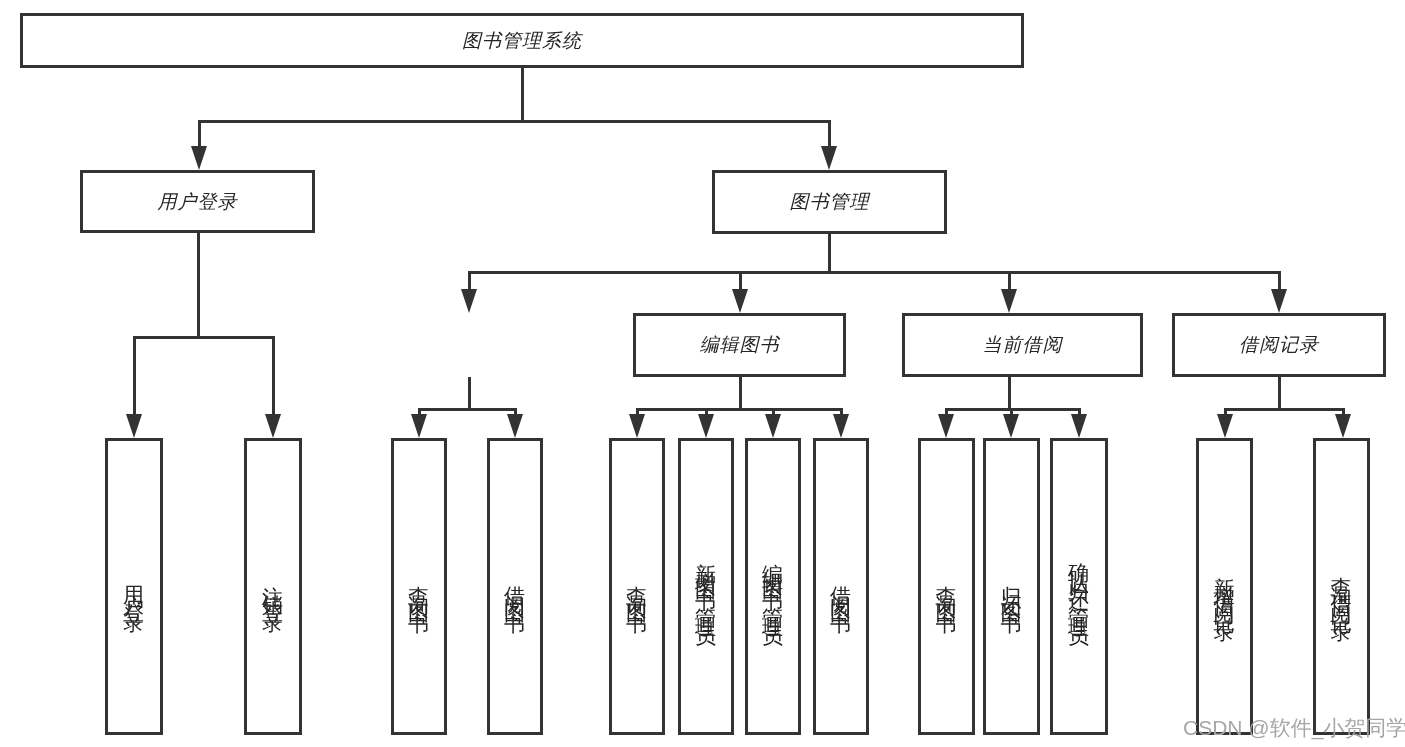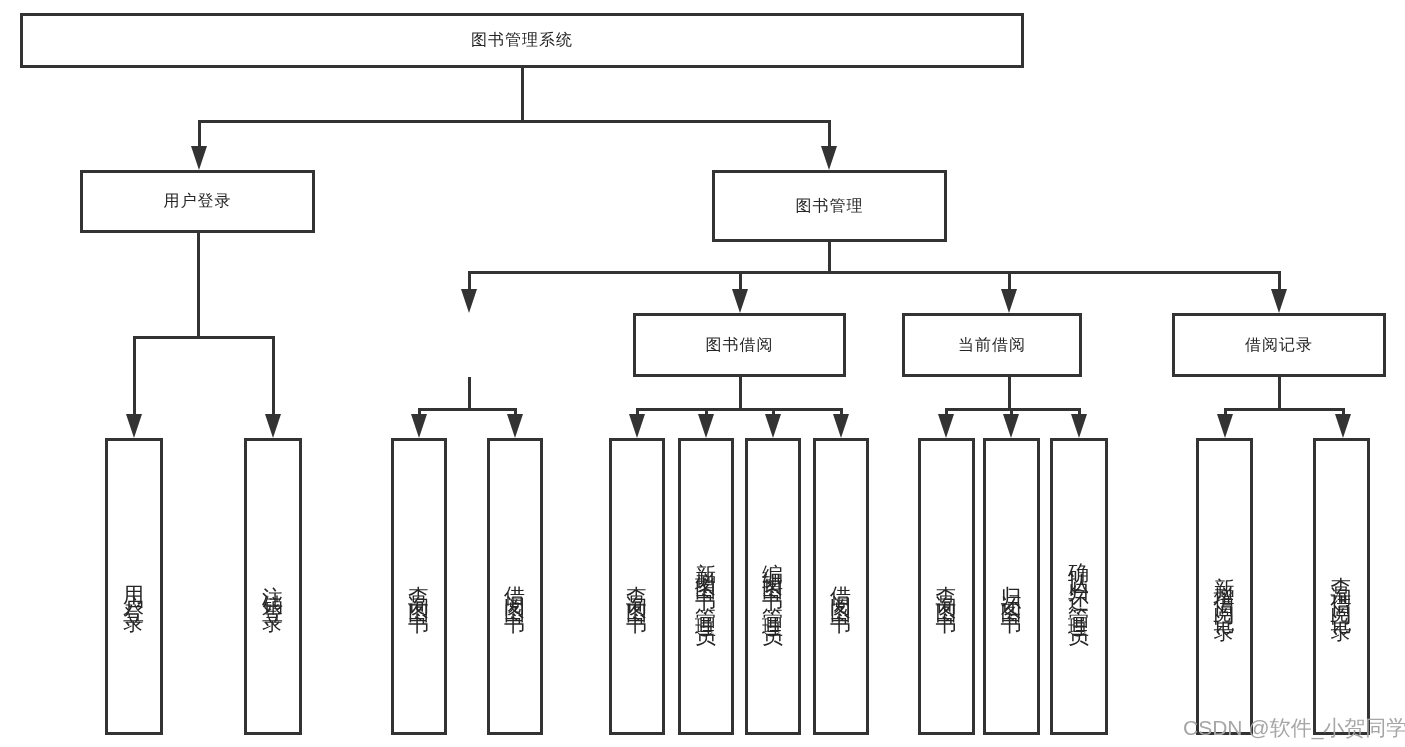--- a/index.html
+++ b/index.html
@@ -15,21 +15,21 @@
     position: absolute;
     background: #ffffff;
     border: 3px solid #333333;
     box-sizing: border-box;
     display: flex;
     align-items: center;
     justify-content: center;
     color: #252525;
     z-index: 2;
   }
-  .node.h { font-size: 16px; font-weight: 500; letter-spacing: 1px; }
+  .node.h { font-size: 19px; font-weight: 500; letter-spacing: 1px; font-style: italic; }
   .node.leaf { z-index: 2; }
   .vtext {
     writing-mode: vertical-rl;
     text-orientation: mixed;
     font-size: 21px;
     font-weight: 500;
     letter-spacing: 9px;
     color: #252525;
     line-height: 1;
   }
@@ -57,28 +57,28 @@
 
 <div id="stage">
 
   <div class="node h" style="left:20px; top:13px; width:1004px; height:55px;">
     <span>图书管理系统</span>
   </div>
 
   <div class="node h" style="left:80px; top:170px; width:235px; height:63px;">
     <span>用户登录</span>
   </div>
-  <div class="node h" style="left:712px; top:170px; width:235px; height:72px;">
+  <div class="node h" style="left:712px; top:170px; width:235px; height:64px;">
     <span>图书管理</span>
   </div>
 
   <div class="node h" style="left:633px; top:313px; width:213px; height:64px;">
-    <span>图书借阅</span>
+    <span>编辑图书</span>
   </div>
-  <div class="node h" style="left:902px; top:313px; width:180px; height:64px;justify-content:center;">
+  <div class="node h" style="left:902px; top:313px; width:241px; height:64px;justify-content:center;">
     <span>当前借阅</span>
   </div>
   <div class="node h" style="left:1172px; top:313px; width:214px; height:64px;">
     <span>借阅记录</span>
   </div>
 
   <div class="node leaf" style="left:105px; top:438px; width:58px; height:297px;">
     <span class="vtext">用户登录</span>
   </div>
   <div class="node leaf" style="left:244px; top:438px; width:58px; height:297px;">

